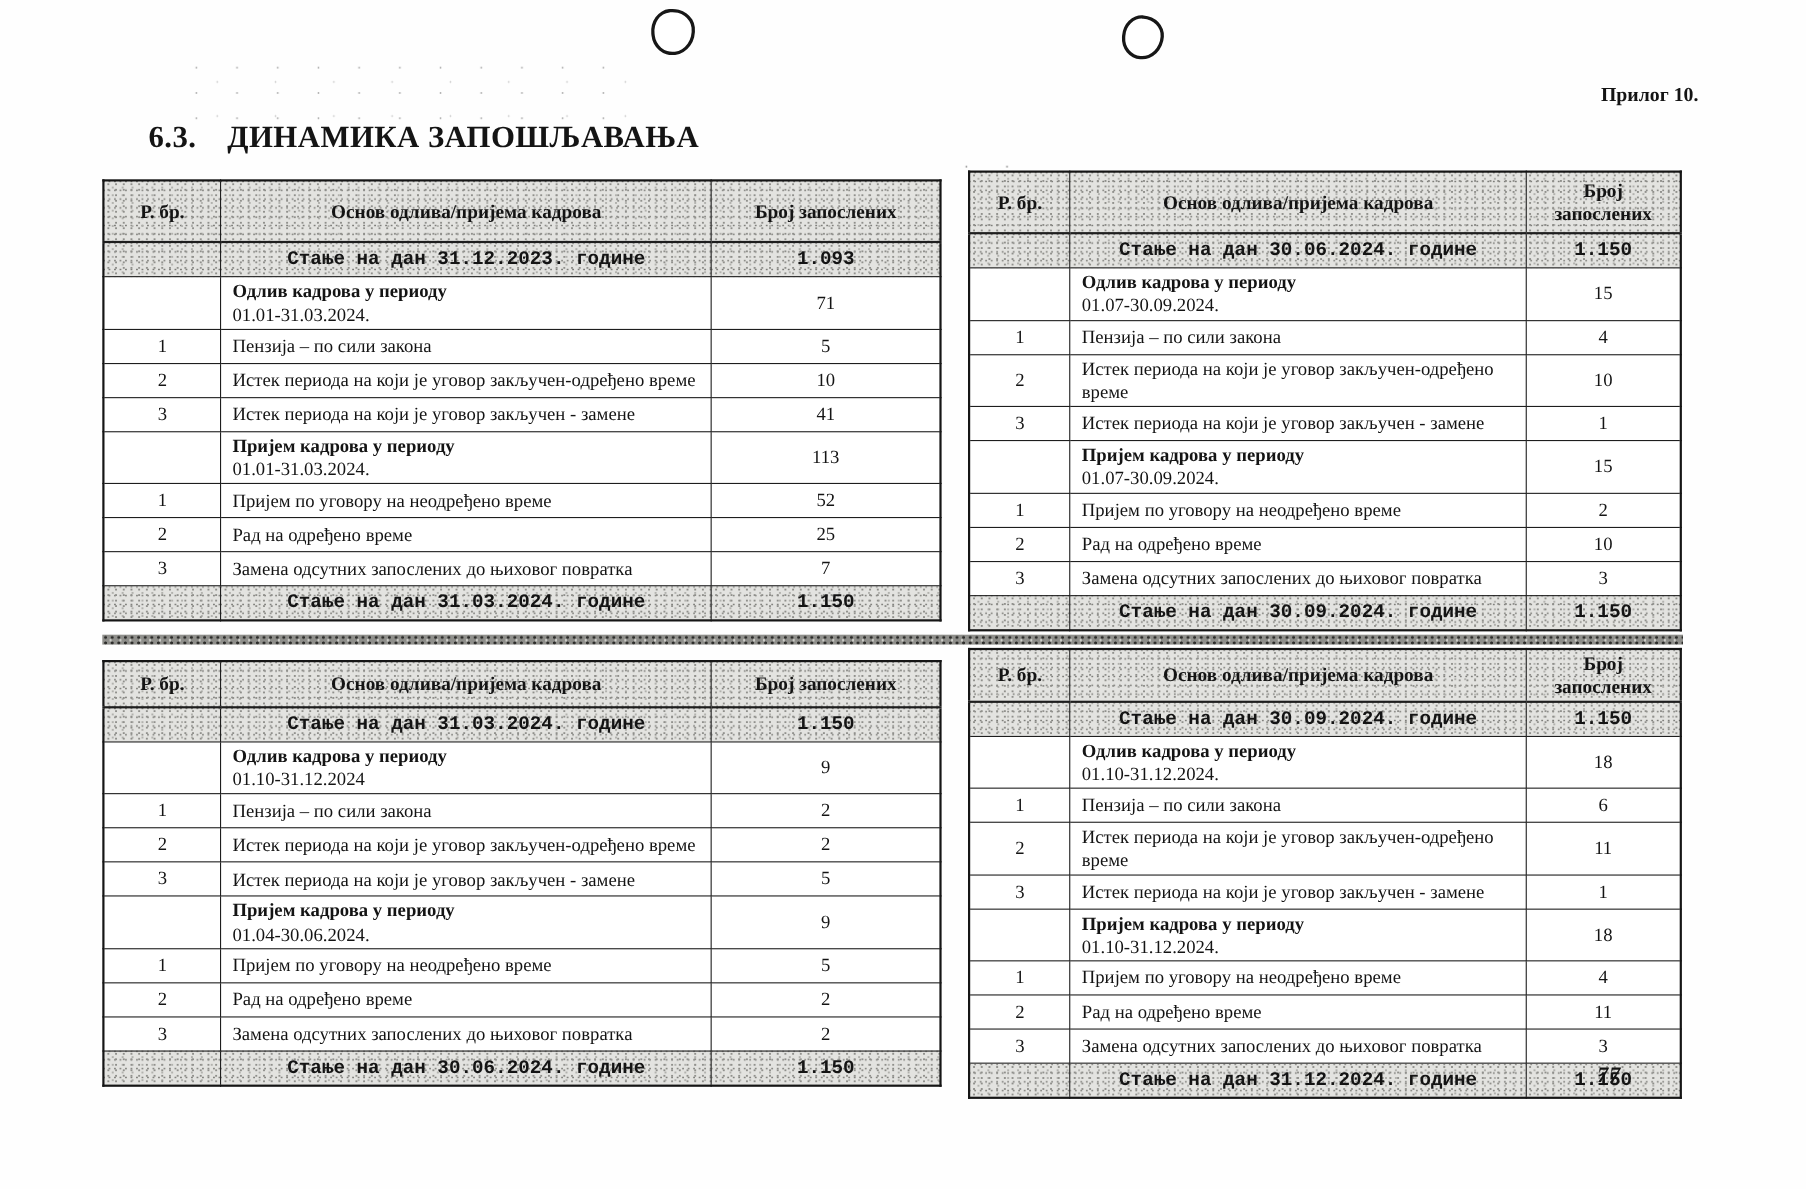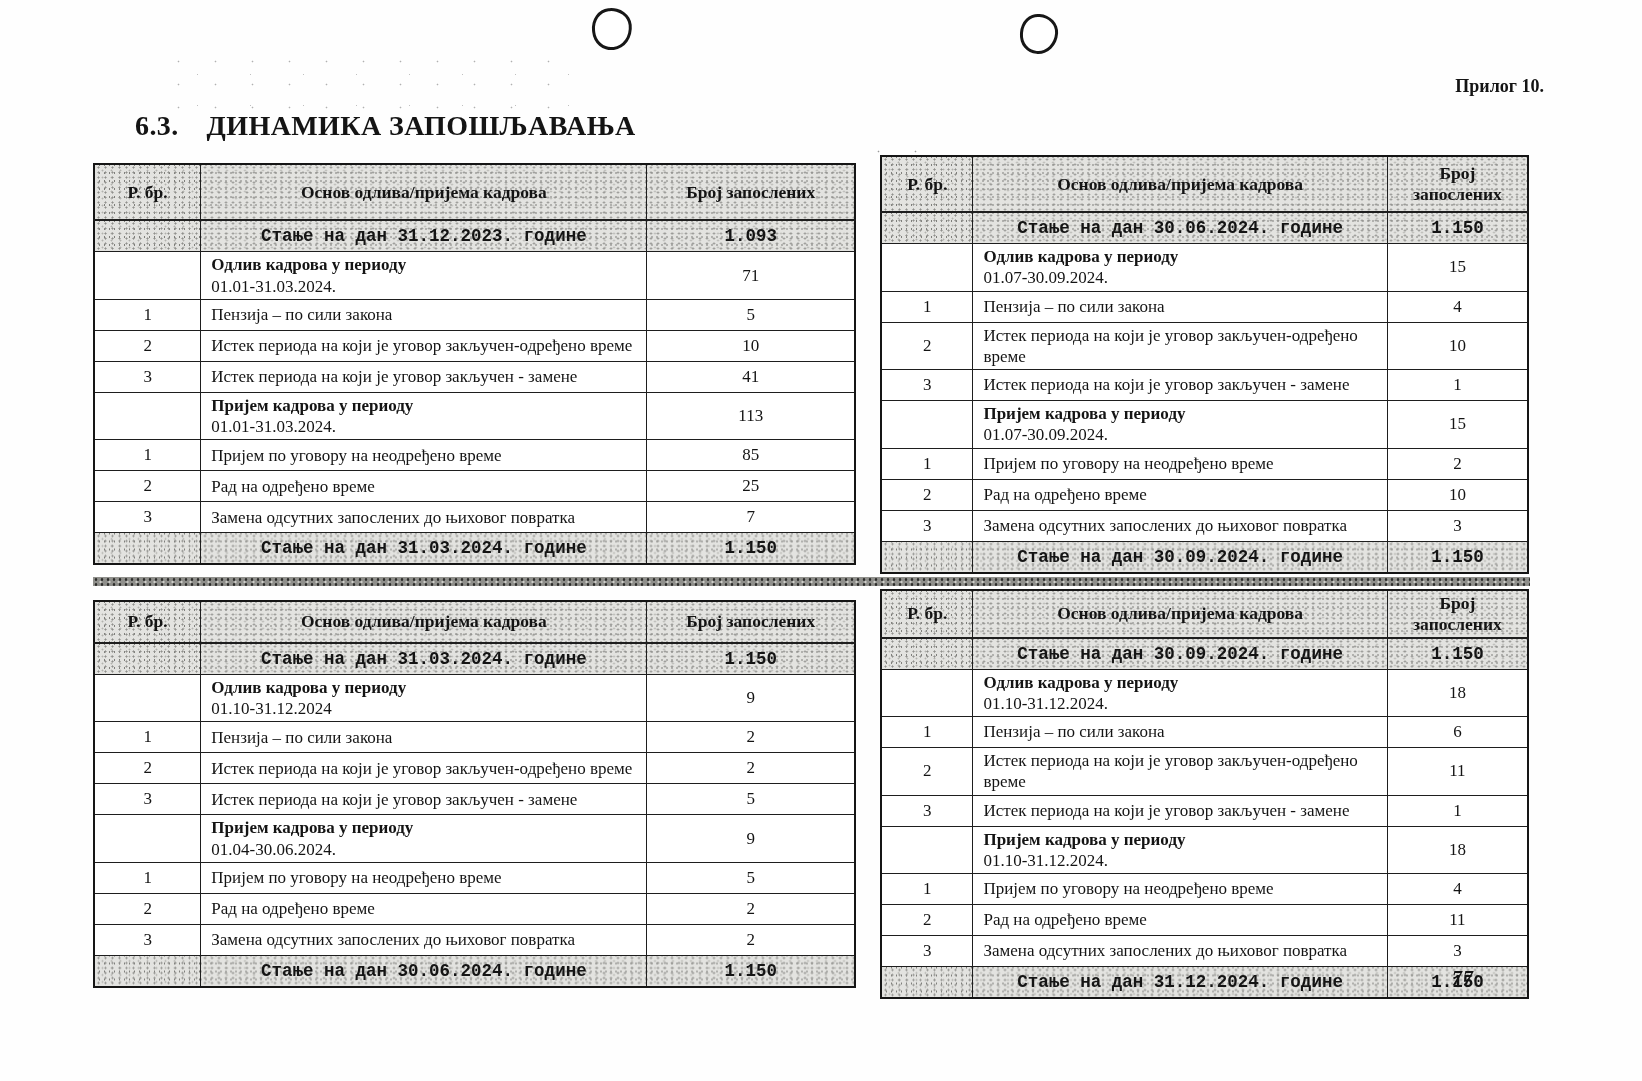--- a/index.html
+++ b/index.html
@@ -167,21 +167,21 @@
               <td class="c-value">41</td>
             </tr>
             <tr class="data-row section-row">
               <td class="c-num"></td>
               <td class="c-label">Пријем кадрова у периоду<span class="period-line">01.01-31.03.2024.</span></td>
               <td class="c-value">113</td>
             </tr>
             <tr class="data-row">
               <td class="c-num">1</td>
               <td class="c-label">Пријем по уговору на неодређено време</td>
-              <td class="c-value">85</td>
+              <td class="c-value">52</td>
             </tr>
             <tr class="data-row">
               <td class="c-num">2</td>
               <td class="c-label">Рад на одређено време</td>
               <td class="c-value">25</td>
             </tr>
             <tr class="data-row">
               <td class="c-num">3</td>
               <td class="c-label">Замена одсутних запослених до њиховог повратка</td>
               <td class="c-value">7</td>

